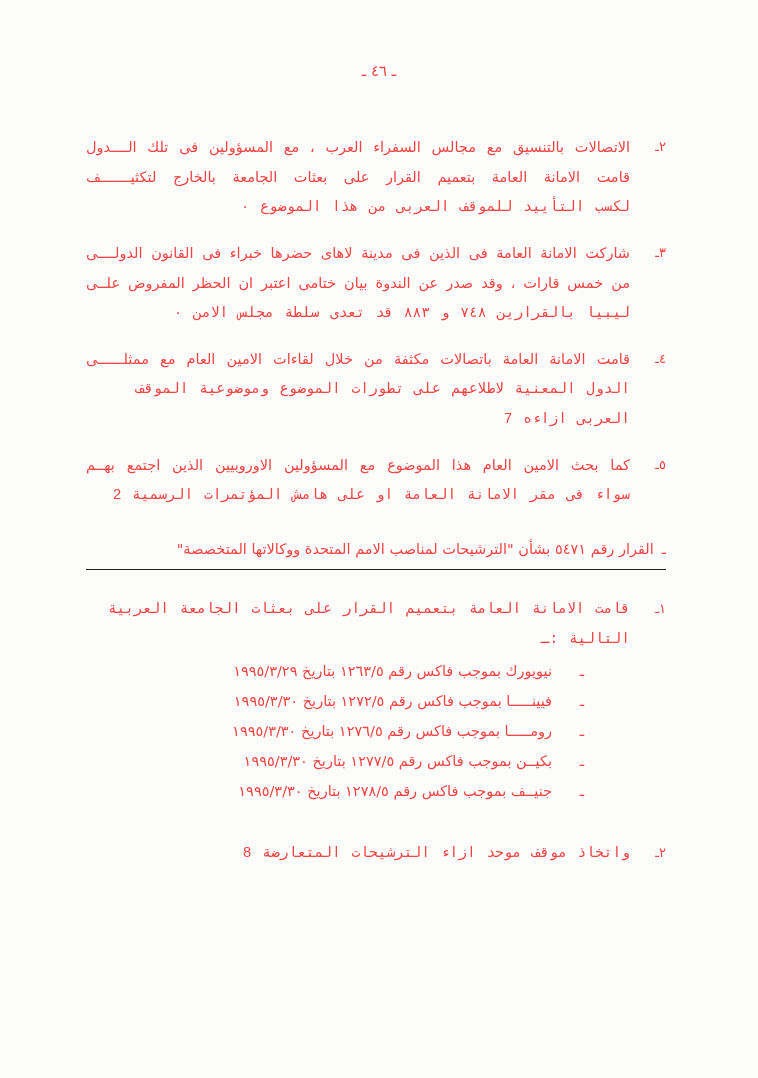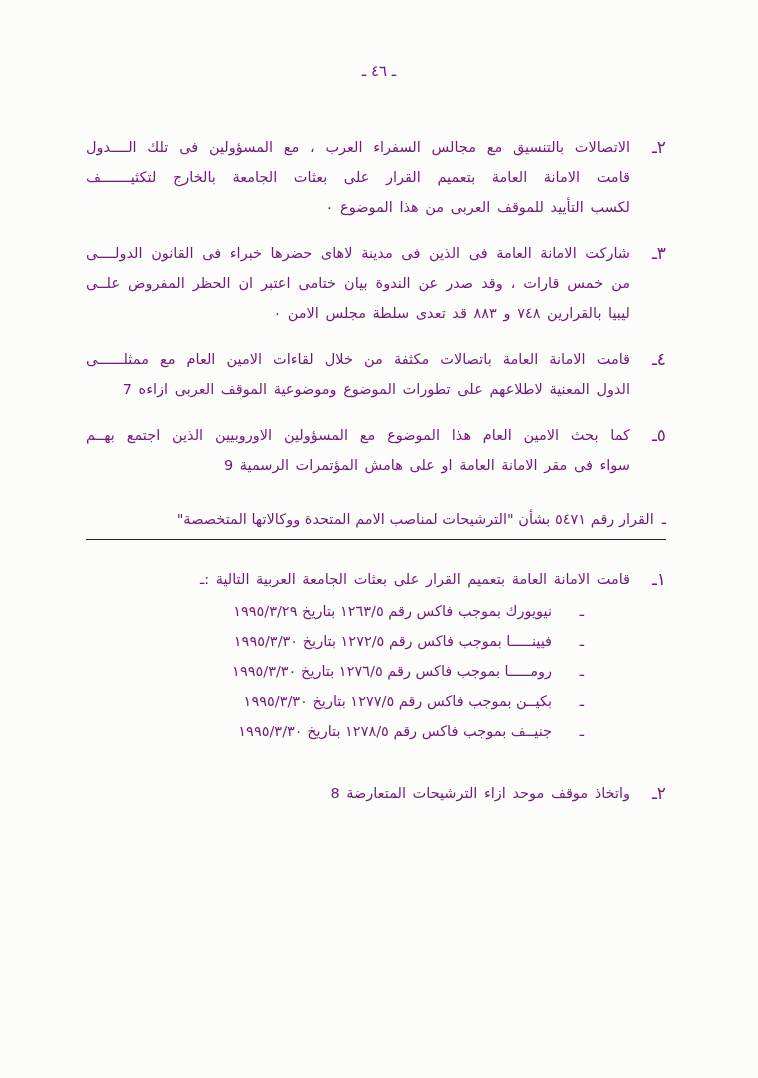--- a/index.html
+++ b/index.html
@@ -3,21 +3,21 @@
 <meta charset="utf-8">
 <style>
   * { box-sizing: border-box; }
   html, body { margin: 0; padding: 0; background: #e9e9e7; }
   .page {
     position: relative;
     width: 758px;
     height: 1078px;
     margin: 0 auto;
     background: #fcfcfa;
-    color: #701a75;
+    color: #ef4444;
     font-family: "DejaVu Sans", sans-serif;
     overflow: hidden;
   }
   .page-number {
     position: absolute;
     top: 62px;
     left: 0;
     right: 0;
     text-align: center;
     font-size: 15px;
@@ -26,32 +26,32 @@
   .content {
     position: absolute;
     top: 132px;
     right: 92px;
     left: 86px;
   }
   .item { display: flex; margin-bottom: 16px; }
   .marker {
     flex: 0 0 36px;
     width: 36px;
-    font-size: 17px;
+    font-size: 13px;
     line-height: 30px;
     white-space: nowrap;
   }
   .lines { flex: 1; min-width: 0; }
   .line {
     font-size: 14.5px;
     line-height: 30px;
     word-spacing: 2px;
   }
   .full { text-align: justify; text-align-last: justify; }
-  .end  { text-align: right; }
+  .end  { text-align: right; font-family: Liberation Mono, monospace; }
   .heading {
     display: flex;
     margin: 26px 0 24px 0;
     padding-bottom: 7px;
     border-bottom: 1.6px solid #222;
     font-size: 14.5px;
     line-height: 26px;
   }
   .heading .h-marker { flex: 0 0 auto; margin-left: 8px; }
   .heading .h-text { flex: 1; text-align: right; }
@@ -92,21 +92,21 @@
       <div class="lines">
         <div class="line full">قامت الامانة العامة باتصالات مكثفة من خلال لقاءات الامين العام مع ممثلــــــى</div>
         <div class="line end">الدول المعنية لاطلاعهم على تطورات الموضوع وموضوعية الموقف العربى ازاءه 7</div>
       </div>
     </div>
 
     <div class="item">
       <span class="marker">٥ـ</span>
       <div class="lines">
         <div class="line full">كما بحث الامين العام هذا الموضوع مع المسؤولين الاوروبيين الذين اجتمع بهــم</div>
-        <div class="line end">سواء فى مقر الامانة العامة او على هامش المؤتمرات الرسمية 9</div>
+        <div class="line end">سواء فى مقر الامانة العامة او على هامش المؤتمرات الرسمية 2</div>
       </div>
     </div>
 
     <div class="heading">
       <span class="h-marker">ـ</span>
       <span class="h-text">القرار رقم ٥٤٧١ بشأن "الترشيحات لمناصب الامم المتحدة ووكالاتها المتخصصة"</span>
     </div>
 
     <div class="item">
       <span class="marker">١ـ</span>

